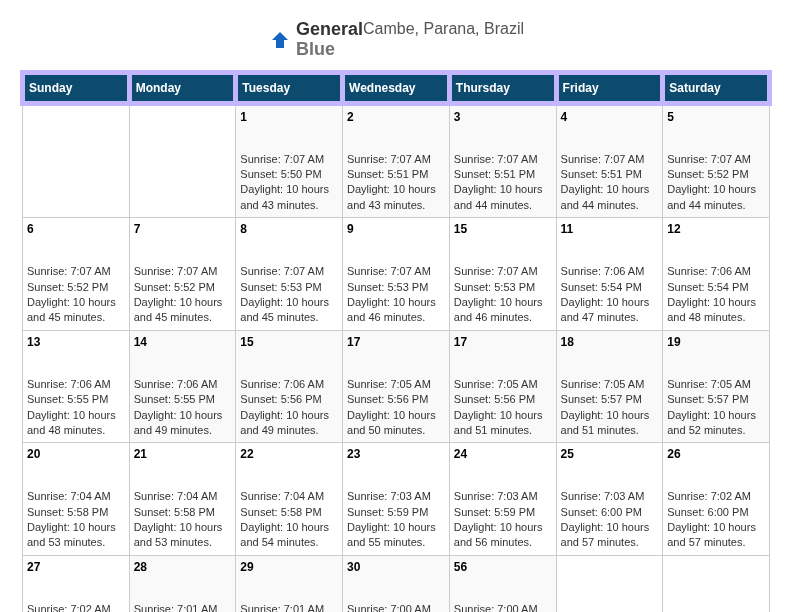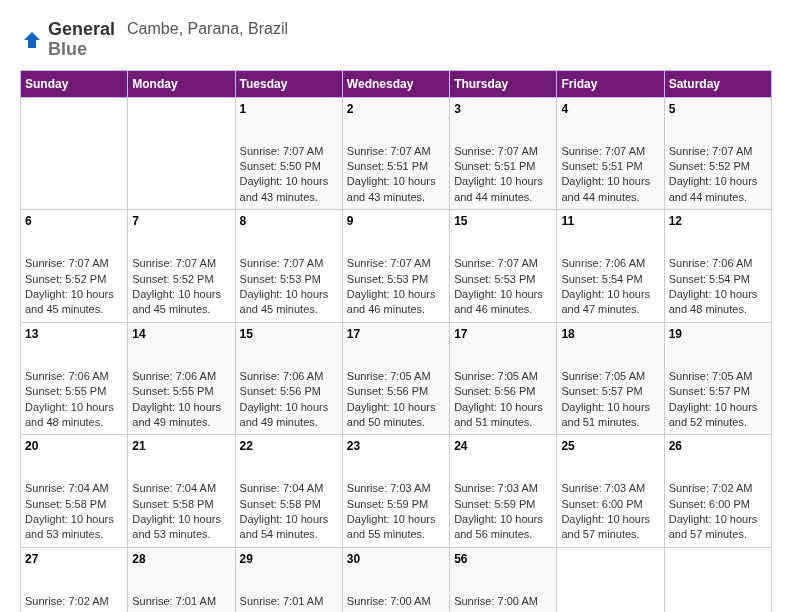--- a/index.html
+++ b/index.html
@@ -5,24 +5,23 @@
     * { margin: 0; padding: 0; box-sizing: border-box; }
     body {
       font-family: Arial, sans-serif;
       background: #fff;
       width: 792px;
       min-height: 612px;
       padding: 20px;
     }
     .header {
       display: flex;
-      justify-content: flex-start;
+      justify-content: center;
       align-items: flex-start;
       margin-bottom: 10px;
-      gap: 12px;
     }
     .logo {
       display: flex;
       align-items: center;
     }
     .logo-text {
       display: flex;
       flex-direction: column;
       font-size: 18px;
       font-weight: bold;
@@ -47,27 +46,27 @@
     .subtitle {
       font-size: 16px;
       color: #555;
     }
     table {
       width: 100%;
       border-collapse: collapse;
       font-size: 11px;
     }
     thead tr th {
-      background-color: #701a75;
+      background-color: #0c4a6e;
       color: #fff;
       padding: 6px 4px;
       text-align: left;
       font-weight: bold;
       font-size: 12px;
-      border: 1px solid #c4b5fd;
+      border: 5px solid #c4b5fd;
     }
     tbody tr td {
       border: 1px solid #ccc;
       vertical-align: top;
       padding: 4px;
       height: 80px;
       width: 107px;
       background: #fff;
     }
     tbody tr:nth-child(odd) td {

